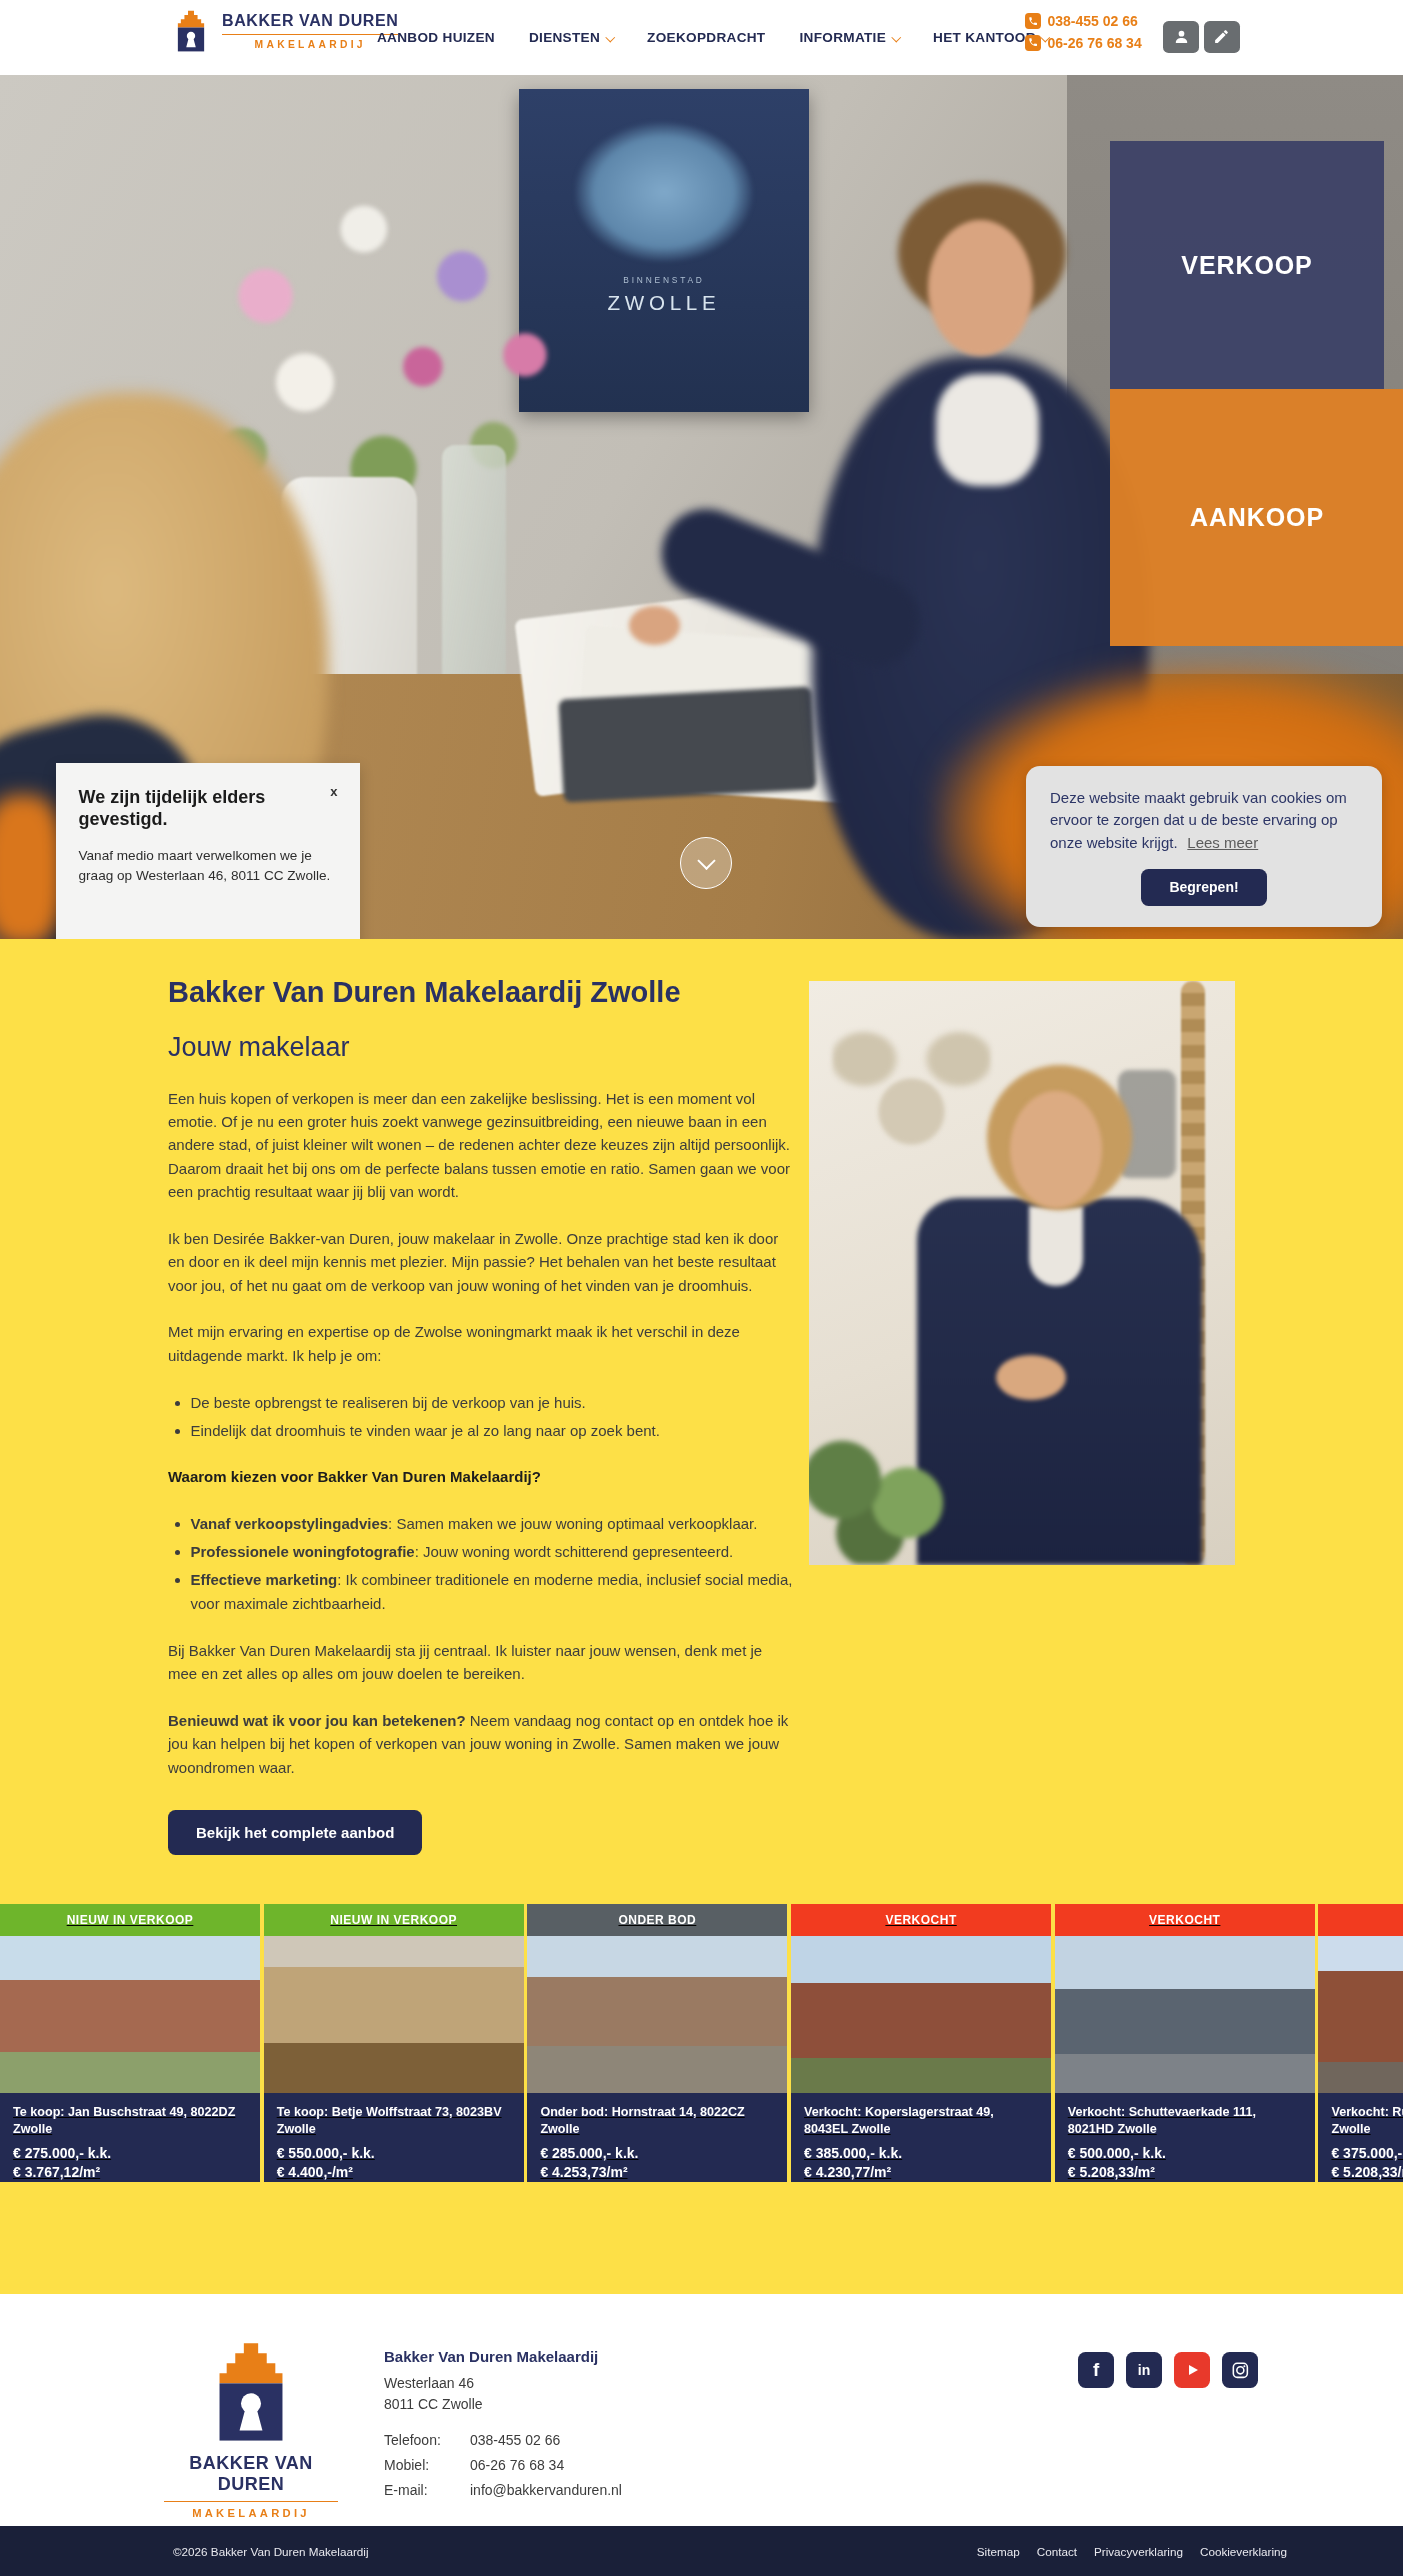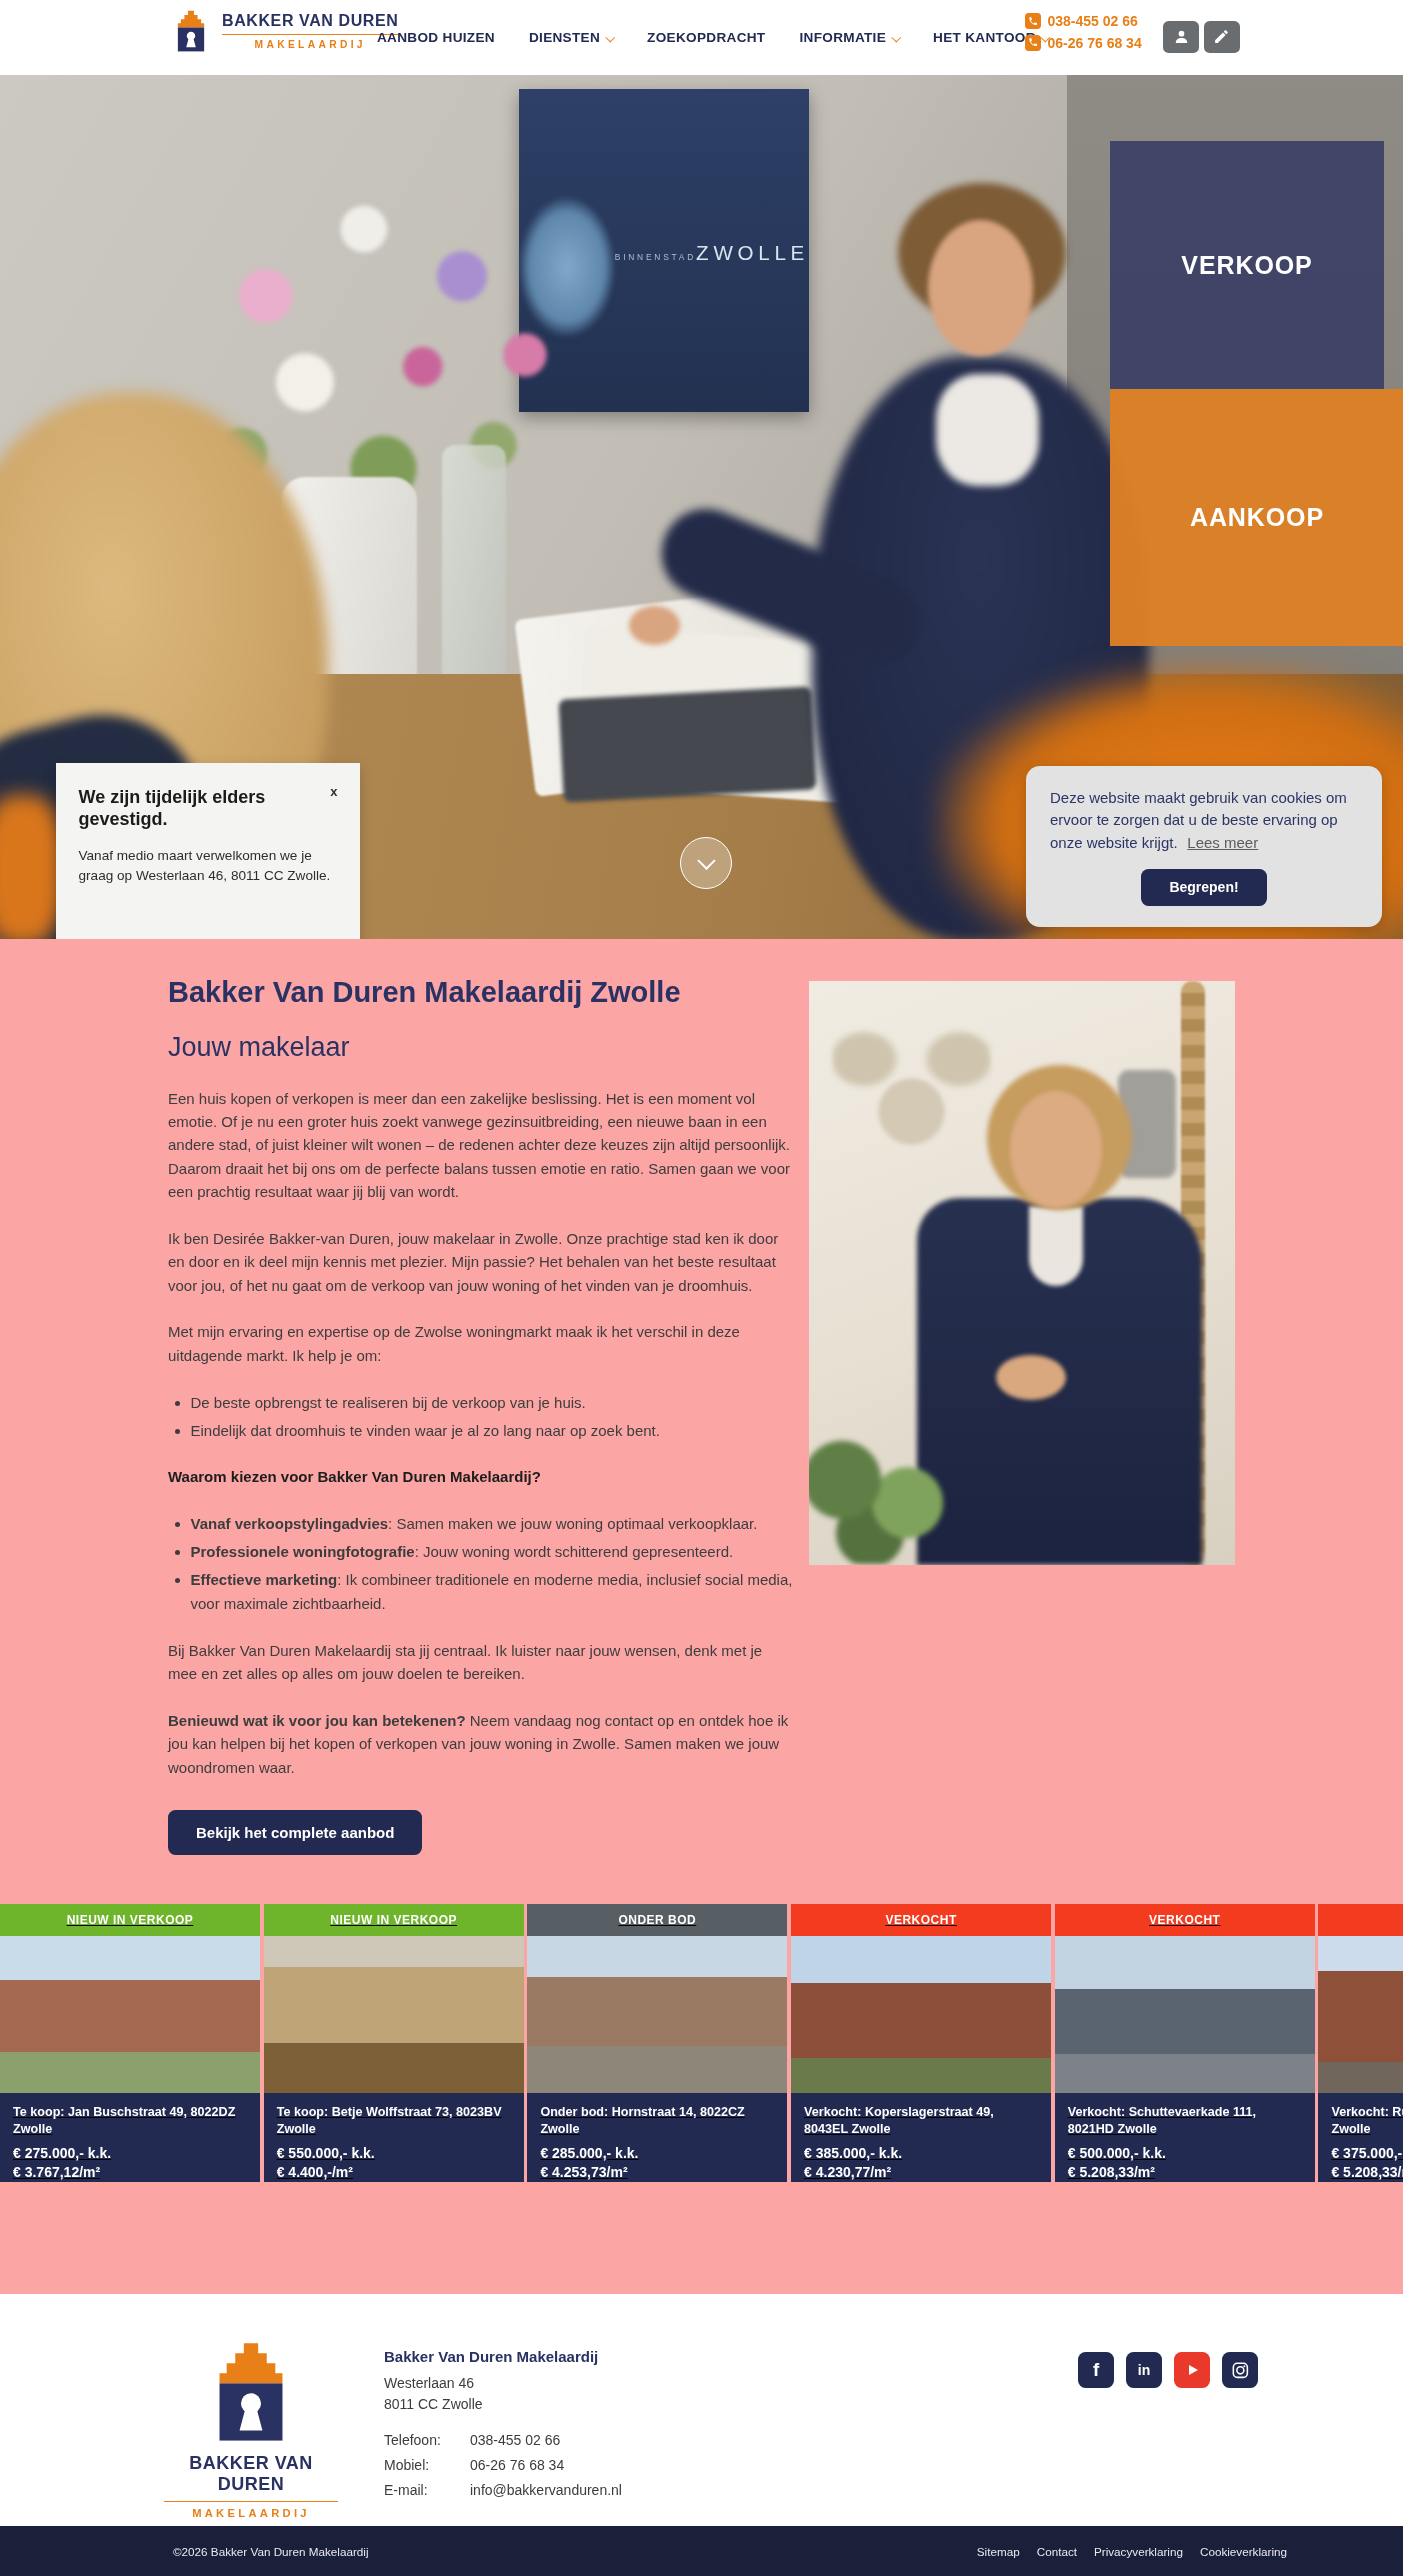--- a/index.html
+++ b/index.html
@@ -1,17 +1,17 @@
 <!DOCTYPE html>
 <html style="font-size:15px"><head>
 <meta charset="utf-8">
 <style>
   * { box-sizing: border-box; margin: 0; padding: 0; }
   body { font-family: "Liberation Sans", sans-serif; background: #fff; }
-  .page { position: relative; width: 1404px; height: 2576px; background: #fca5a5; overflow: hidden; }
+  .page { position: relative; width: 1404px; height: 2576px; background: #fde047; overflow: hidden; }
 
   
   .header { position: absolute; top: 0; left: 0; width: 1404px; height: 75px; background: #fff; z-index: 30; }
   .logo { position: absolute; left: 173px; top: 9.4px; display: flex; align-items: center; gap: 13px; cursor: pointer; }
   .logo svg { width: 36px; height: 43px; }
   .logo-text { display: flex; flex-direction: column; align-items: center; }
   .logo-line1 { font-size: 16px; font-weight: 700; color: #2a3163; letter-spacing: 0.6px; padding-bottom: 3.7px; border-bottom: 1.9px solid #e87f17; }
   .logo-line2 { font-size: 10.3px; font-weight: 700; color: #e87f17; letter-spacing: 3.3px; margin-top: 3.7px; }
   .nav { position: absolute; left: 377px; top: 0; height: 75px; display: flex; align-items: center; gap: 34px; }
   .nav-item { font-size: 13.6px; font-weight: 700; color: #232a52; letter-spacing: 0.3px; cursor: pointer; white-space: nowrap; }
@@ -33,21 +33,21 @@
   .sel-loc { flex: 1; background: #fff; display: flex; align-items: center; justify-content: space-between; padding: 0 18.7px; cursor: pointer; }
   .sel-loc span { font-size: 12.6px; color: #8b8b8b; letter-spacing: 0.2px; }
   .search-btn { width: 342px; background: #e87f17; display: flex; align-items: center; justify-content: center; gap: 17px; cursor: pointer; }
   .search-btn svg { width: 20.6px; height: 20.6px; stroke: #fff; fill: none; stroke-width: 2.6; stroke-linecap: round; }
   .search-btn span { color: #fff; font-weight: 700; font-size: 15px; }
 
   
   .hero { position: absolute; top: 75px; left: 0; width: 1404px; height: 864px; overflow: hidden; background: linear-gradient(120deg, #ccc9c2 0%, #c2beb6 45%, #aaa59c 75%, #98938a 100%); }
   .hero > div { position: absolute; }
   .wall-right { left: 1067px; top: 0; width: 337px; height: 864px; background: linear-gradient(#8f8b85, #7e7a74); }
-  .poster { left: 519px; top: 14px; width: 290px; height: 323px; background: linear-gradient(#2e4068, #223150); box-shadow: 0 5.6px 17px rgba(0,0,0,.35); display: flex; align-items: center; }
+  .poster { left: 519px; top: 14px; width: 290px; height: 323px; background: linear-gradient(#2e4068, #223150); box-shadow: 0 5.6px 17px rgba(0,0,0,.35); display: flex; flex-direction: column; align-items: center; }
   .poster-map { width: 178px; height: 140px; margin-top: 33px; background: radial-gradient(ellipse at 50% 50%, #7fa8c9 0%, #5e87ab 55%, transparent 72%); border-radius: 40% 55% 50% 45%; filter: blur(1.9px); }
   .poster-t1 { margin-top: 13px; font-size: 8.4px; letter-spacing: 2.8px; color: #aebfd2; }
   .poster-t2 { margin-top: 5.6px; font-size: 20.6px; letter-spacing: 4.7px; color: #d8e4ee; font-weight: 400; }
   .flowers { left: 187px; top: 103px; width: 393px; height: 393px; filter: blur(2.8px);
     background:
       radial-gradient(circle at 20% 30%, #e9aecb 0 26px, transparent 28px),
       radial-gradient(circle at 45% 13%, #f0eee8 0 22.5px, transparent 24px),
       radial-gradient(circle at 70% 25%, #a98fd0 0 24px, transparent 26px),
       radial-gradient(circle at 86% 45%, #d77ba8 0 20.6px, transparent 22.5px),
       radial-gradient(circle at 30% 52%, #f3f0e9 0 28px, transparent 30px),

